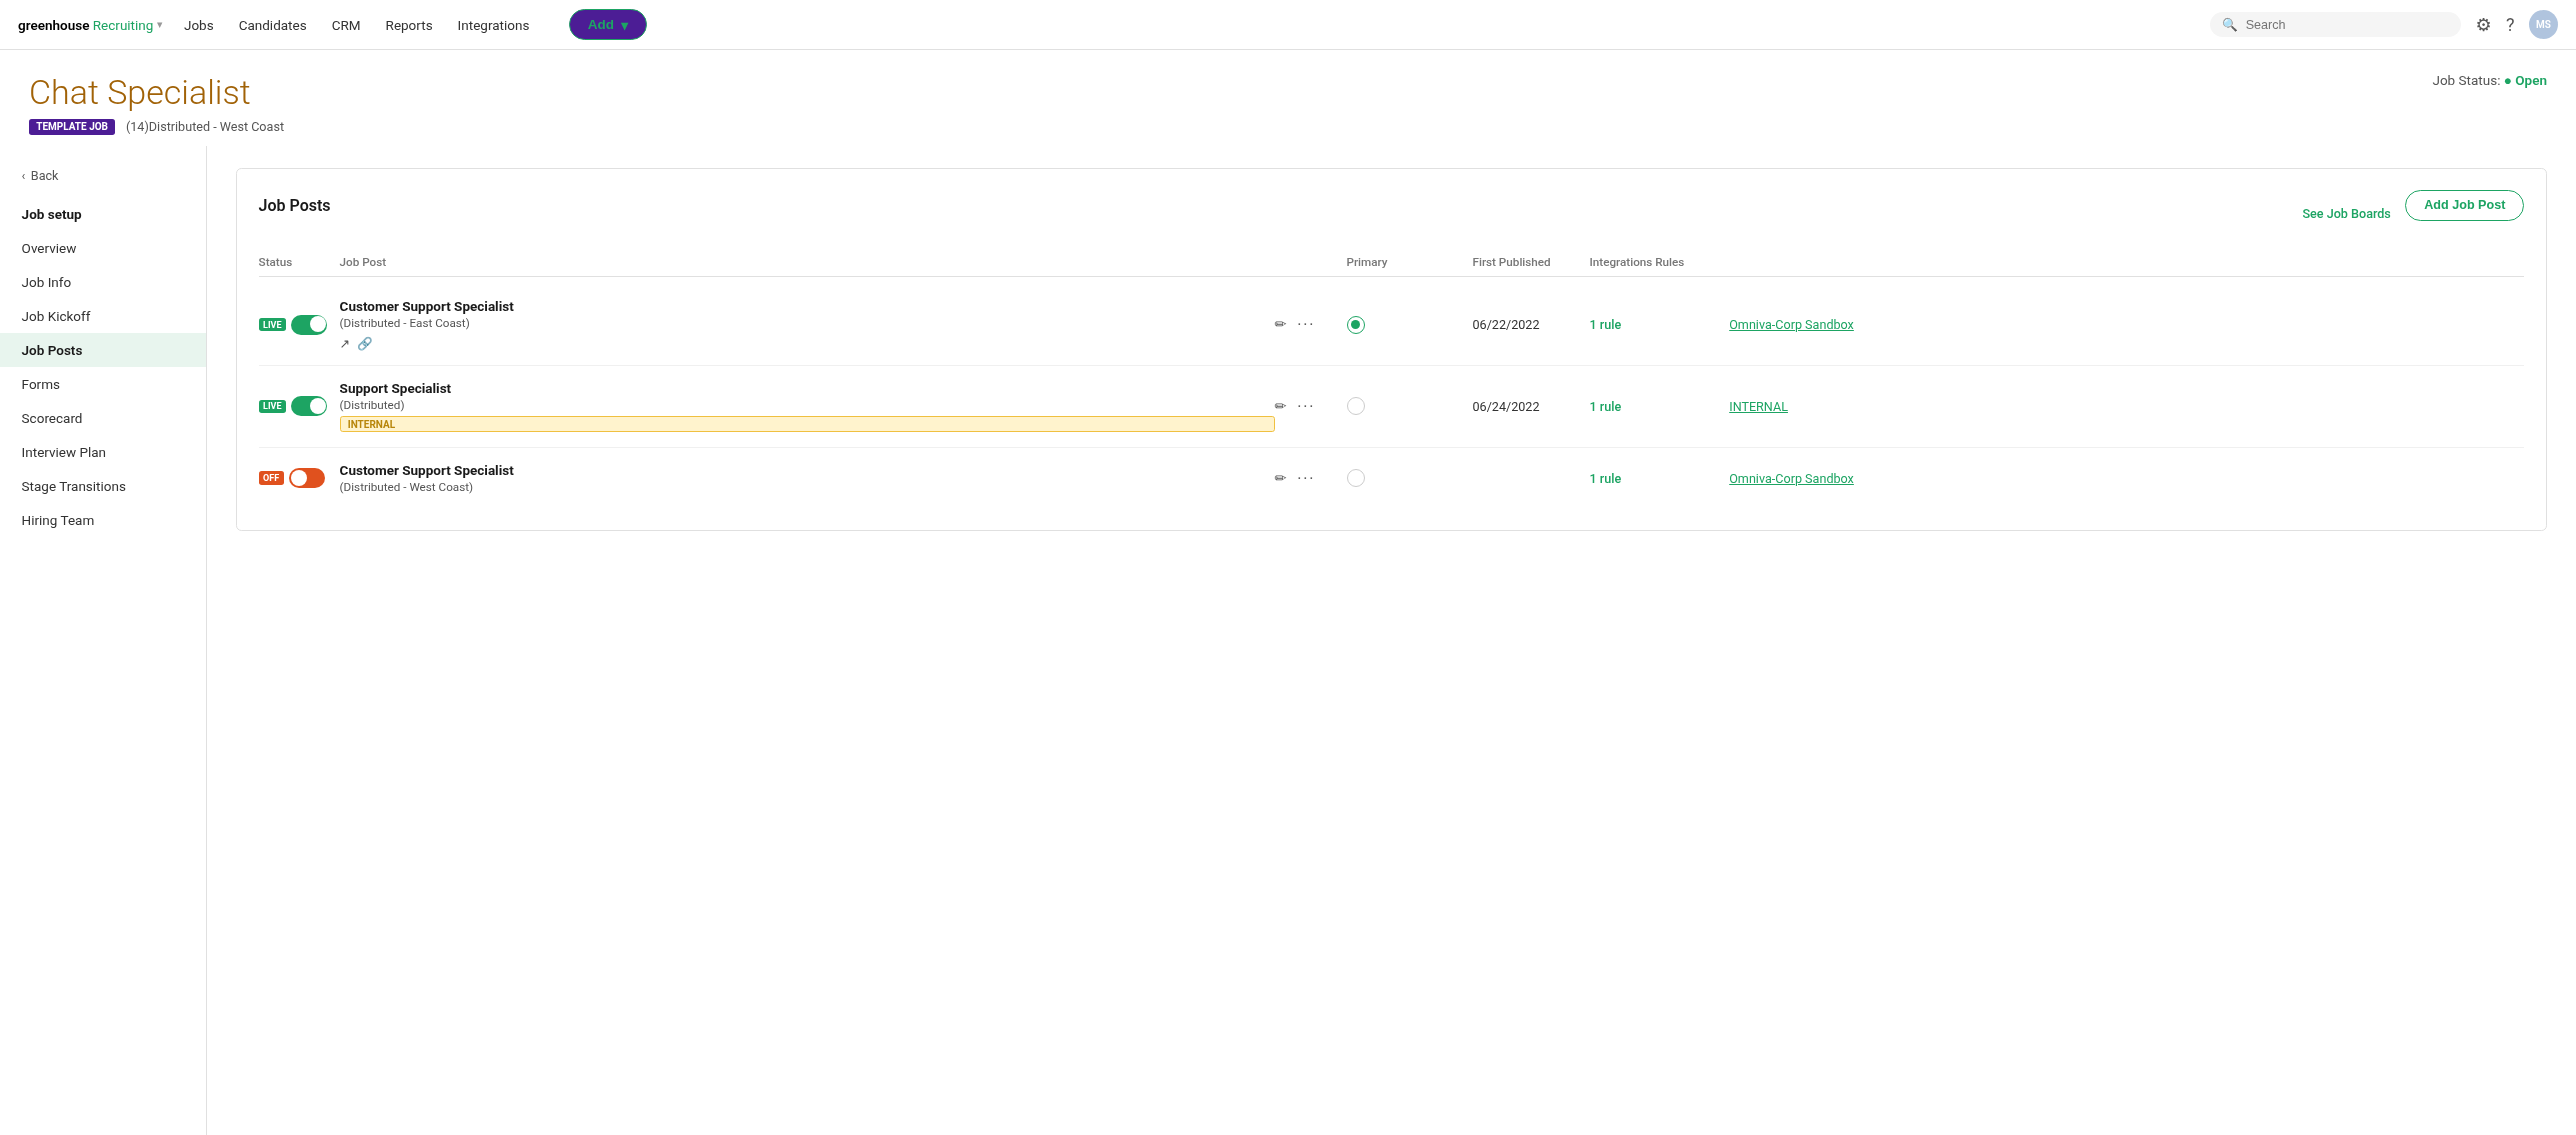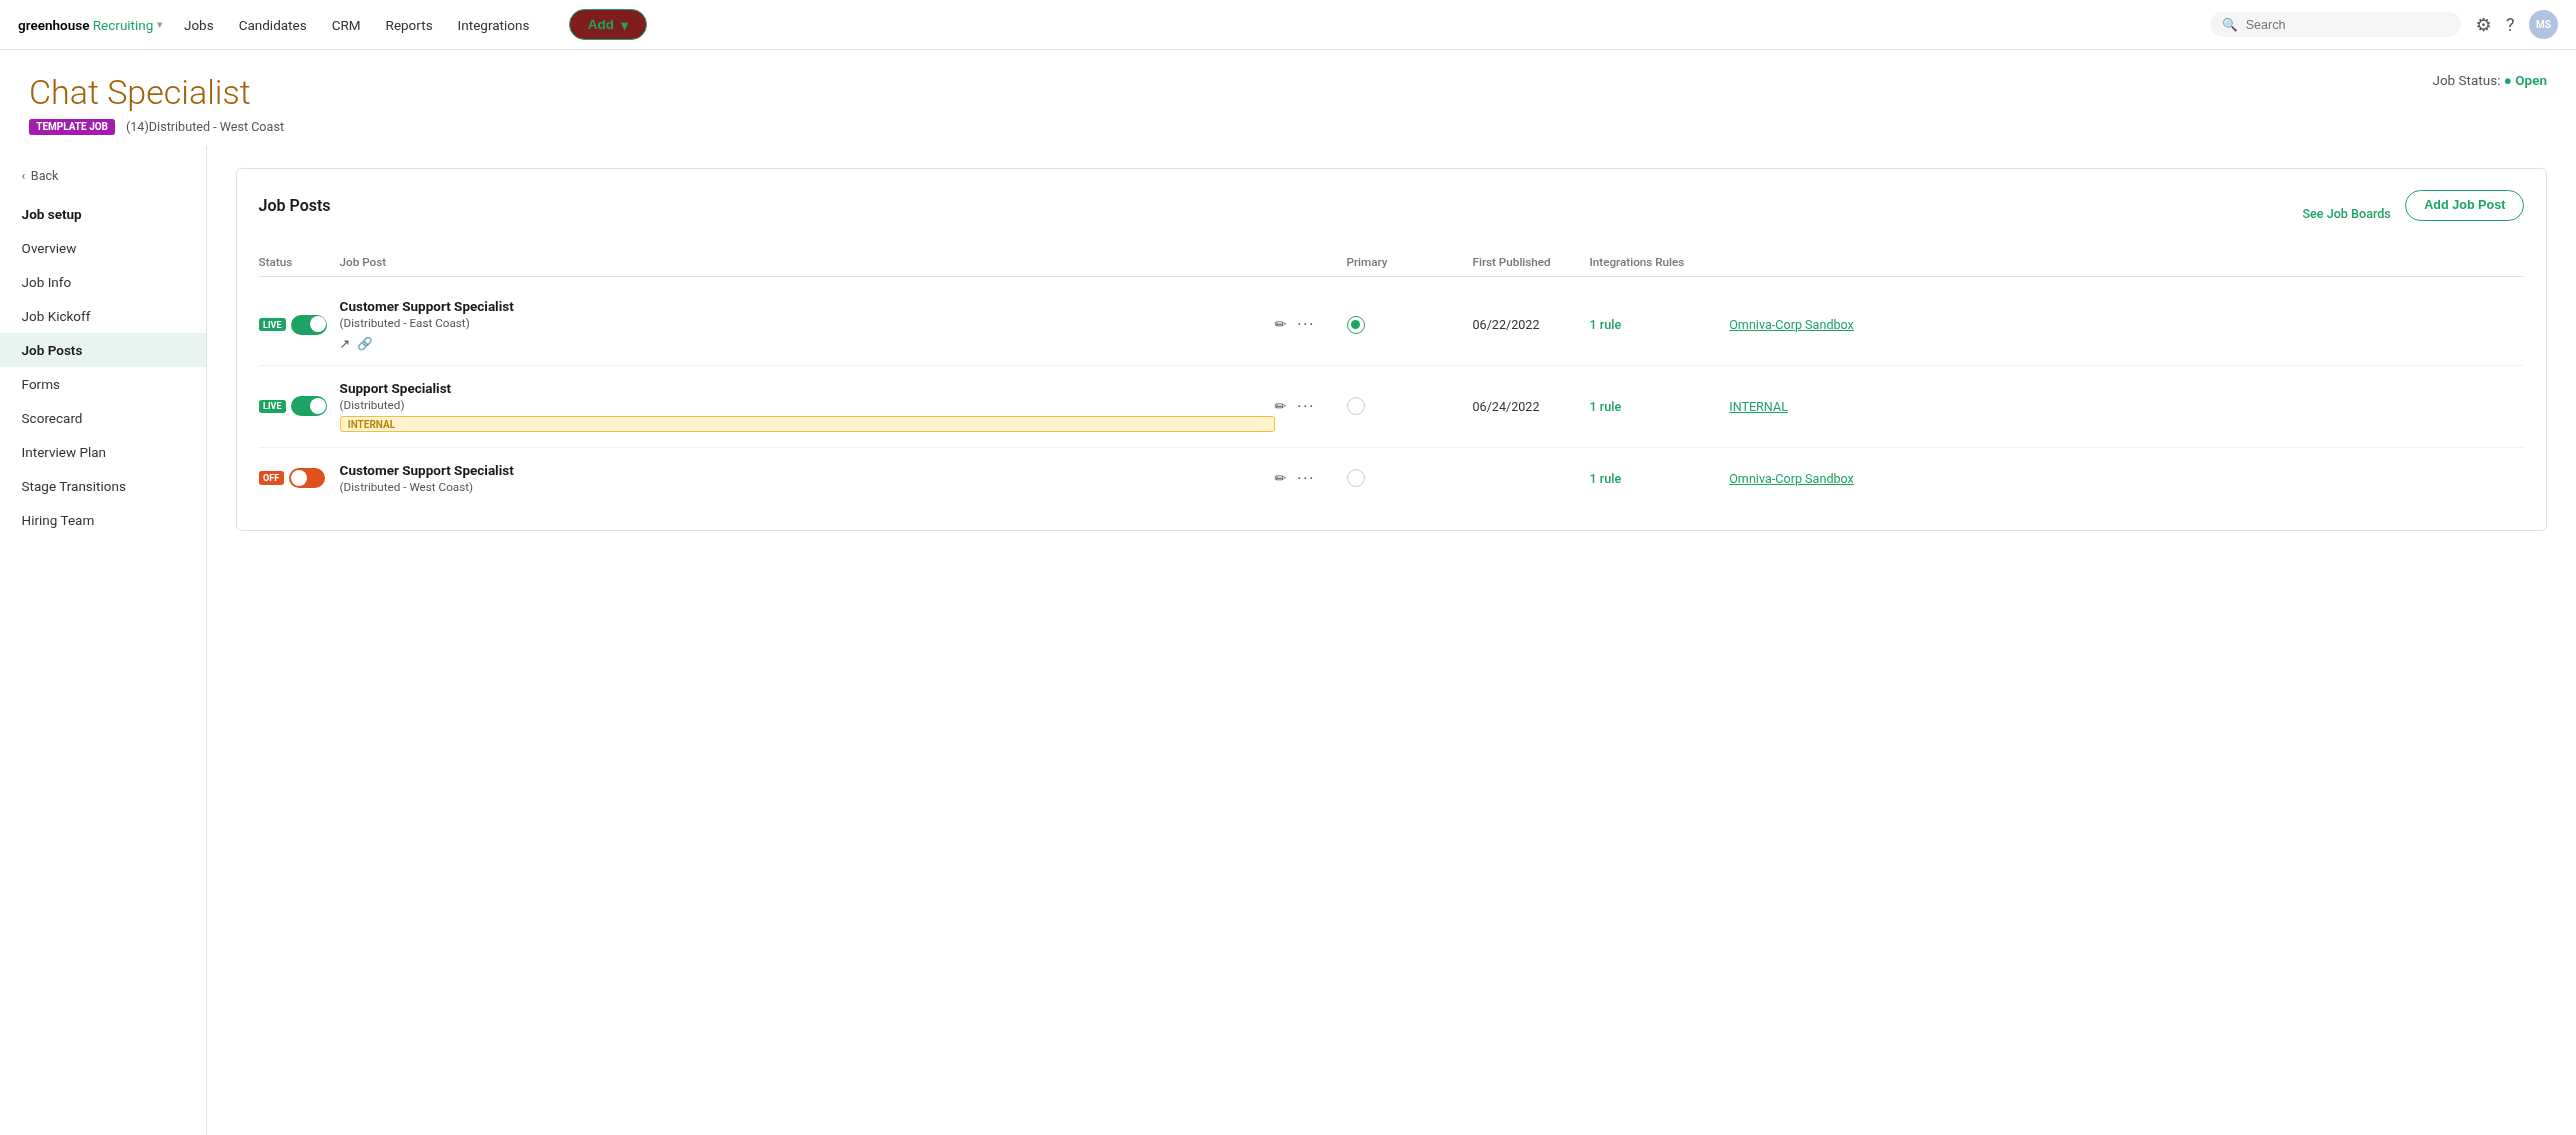--- a/index.html
+++ b/index.html
@@ -12,37 +12,37 @@
     }
     .nav-logo { display: flex; align-items: center; margin-right: 21.6px; }
     .nav-logo .logo-text { font-size: 13.5px; }
     .nav-logo .logo-black { color: #000; font-weight: 600; }
     .nav-logo .logo-recruiting { color: #1da463; }
     .nav-arrow { color: #999; margin-left: 3.6px; font-size: 10.8px; }
     .nav-links { display: flex; align-items: center; gap: 25px; }
     .nav-link { color: #333; text-decoration: none; font-size: 13.5px; cursor: pointer; }
     .nav-add-btn {
       margin-left: 14.4px; padding: 6.3px 18px; border: 1.8px solid #1da463;
-      border-radius: 18px; background: #7f1d1d; color: #1da463;
+      border-radius: 18px; background: #4c1d95; color: #1da463;
       font-size: 13.5px; font-weight: 600; cursor: pointer; display: flex; align-items: center; gap: 7.2px;
     }
     .nav-right { margin-left: auto; display: flex; align-items: center; gap: 14.4px; }
     .search-box {
       display: flex; align-items: center; background: #f5f5f5;
       border-radius: 18px; padding: 5.4px 12.6px; gap: 7.2px; width: 251px;
     }
     .search-box input { border: none; background: transparent; font-size: 12.6px; outline: none; width: 100%; color: #999; }
     .nav-icon { font-size: 18px; cursor: pointer; color: #555; }
     .avatar { width: 29px; height: 29px; border-radius: 50%; background: #b0c4de; display: flex; align-items: center; justify-content: center; font-size: 10px; font-weight: 600; color: #fff; cursor: pointer; }
 
     
     .page-header { padding: 21.6px 29px 10.8px; display: flex; align-items: flex-start; justify-content: space-between; }
     .page-title { font-size: 34px; font-weight: 300; color: #a16207; }
     .job-meta { display: flex; align-items: center; gap: 10.8px; margin-top: 7.2px; }
-    .template-badge { background: #a21caf; color: #fff; font-size: 10px; font-weight: 700; padding: 2.7px 7.2px; border-radius: 2.7px; }
+    .template-badge { background: #4c1d95; color: #fff; font-size: 10px; font-weight: 700; padding: 2.7px 7.2px; border-radius: 2.7px; }
     .job-location { color: #555; font-size: 12.6px; }
     .job-status { font-size: 13.5px; color: #555; }
     .job-status .status-dot { color: #1da463; }
     .job-status .status-open { color: #1da463; font-weight: 600; }
 
     
     .main-layout { display: flex; }
 
     
     .sidebar { width: 207px; min-width: 207px; padding: 14.4px 0; border-right: 0.9px solid #e0e0e0; min-height: calc(100vh - 144px); }

